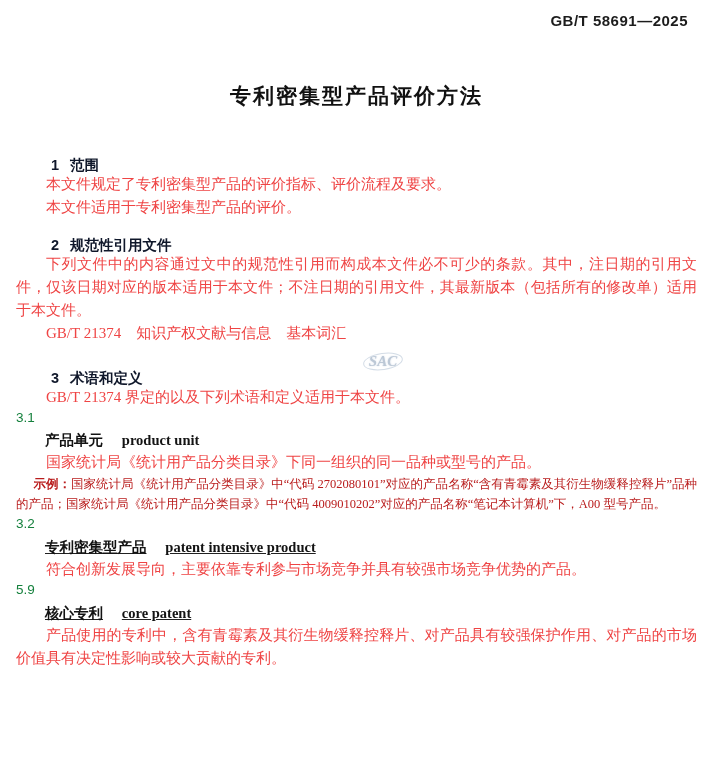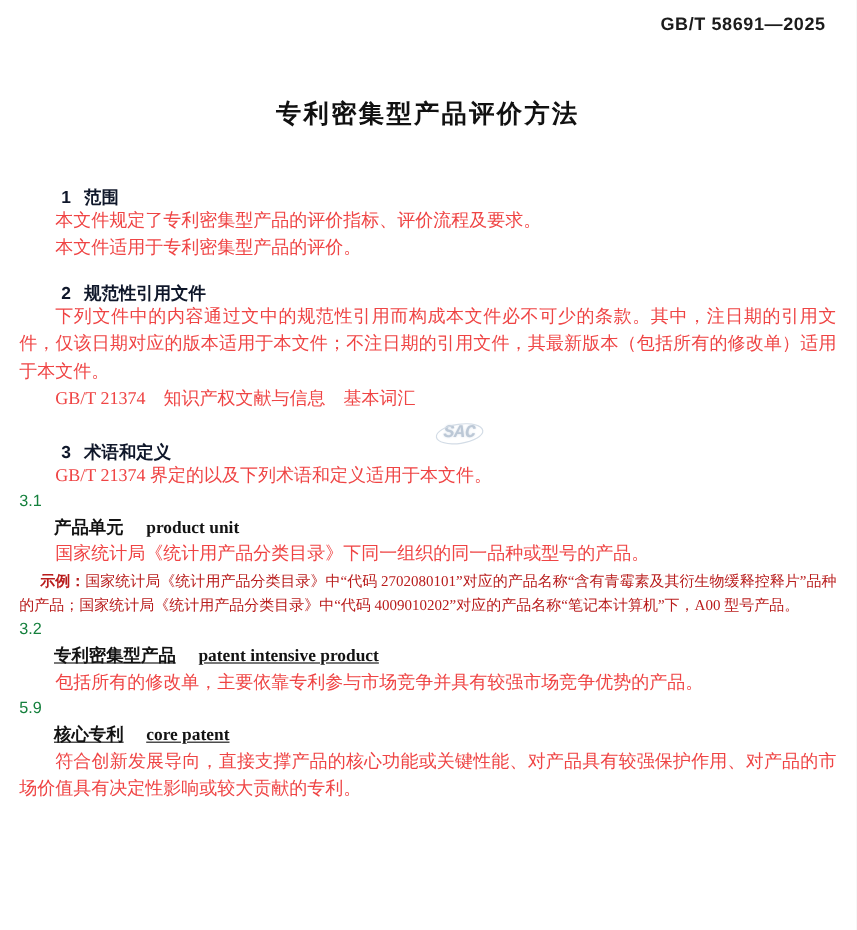--- a/index.html
+++ b/index.html
@@ -101,21 +101,21 @@
     font-family: "Liberation Sans", "DejaVu Sans", sans-serif;
     font-weight: 700;
   }
   .watermark {
     position: absolute;
     z-index: -1;
     left: 362px;
     top: 347px;
     width: 42px;
     height: 28px;
-    font-family: Liberation Mono, monospace;
+    font-family: Liberation Serif, serif;
     font-style: italic;
     font-weight: 700;
     font-size: 15px;
     line-height: 28px;
     text-align: center;
     color: #bcc8d6;
     text-shadow: 0 0 2px #d4dde8;
   }
   .watermark::after {
     content: "";
@@ -161,21 +161,21 @@
   </div>
   <p class="body indent">国家统计局《统计用产品分类目录》下同一组织的同一品种或型号的产品。</p>
   <p class="example">
     <span class="example-label">示例：</span><span>国家统计局《统计用产品分类目录》中“代码 2702080101”对应的产品名称“含有青霉素及其衍生物缓释控释片”品种的产品；国家统计局《统计用产品分类目录》中“代码 4009010202”对应的产品名称“笔记本计算机”下，A00 型号产品。</span>
   </p>
 
   <div class="clause-num c32">3.2</div>
   <div class="term-line t2">
     <span class="term-zh">专利密集型产品</span><span class="term-en">patent intensive product</span>
   </div>
-  <p class="body indent">包括所有的修改单，主要依靠专利参与市场竞争并具有较强市场竞争优势的产品。</p>
+  <p class="body indent">符合创新发展导向，主要依靠专利参与市场竞争并具有较强市场竞争优势的产品。</p>
 
   <div class="clause-num c33">5.9</div>
   <div class="term-line t2">
     <span class="term-zh">核心专利</span><span class="term-en">core patent</span>
   </div>
-  <p class="body indent">符合创新发展导向，直接支撑产品的核心功能或关键性能、对产品具有较强保护作用、对产品的市场价值具有决定性影响或较大贡献的专利。</p>
+  <p class="body indent">产品使用的专利中，含有青霉素及其衍生物缓释控释片、对产品具有较强保护作用、对产品的市场价值具有决定性影响或较大贡献的专利。</p>
 
 </div>
 
 </body></html>

